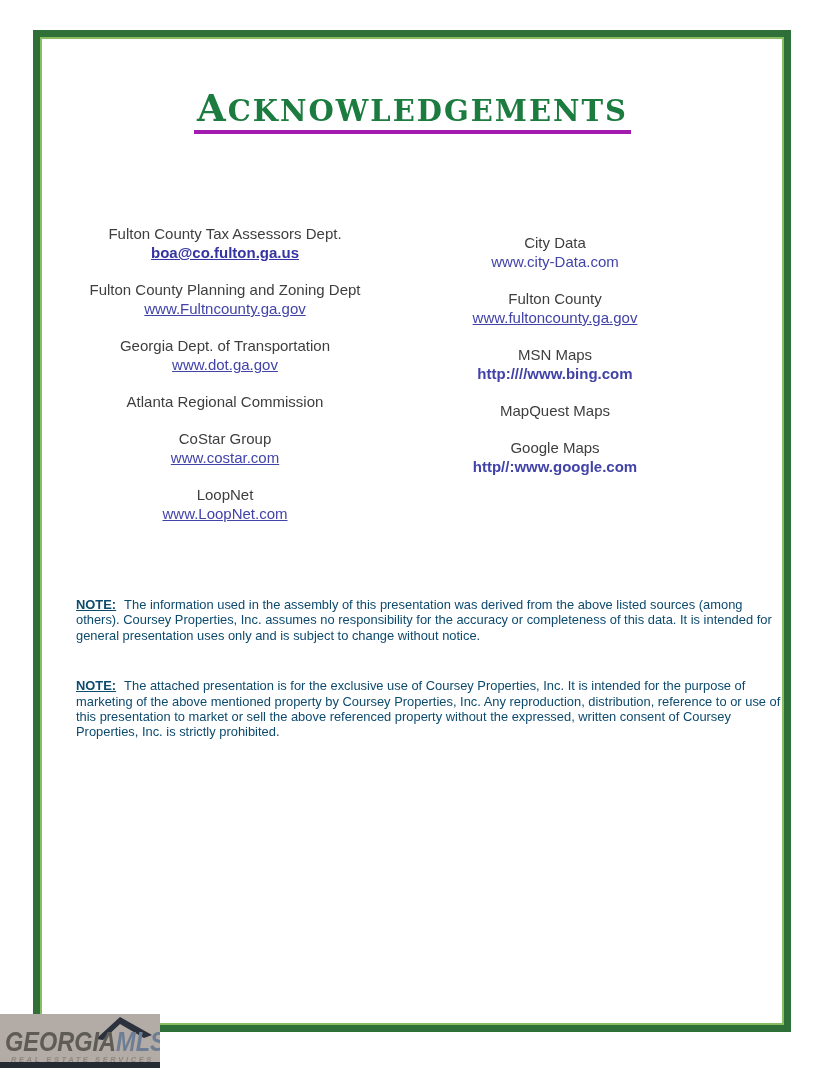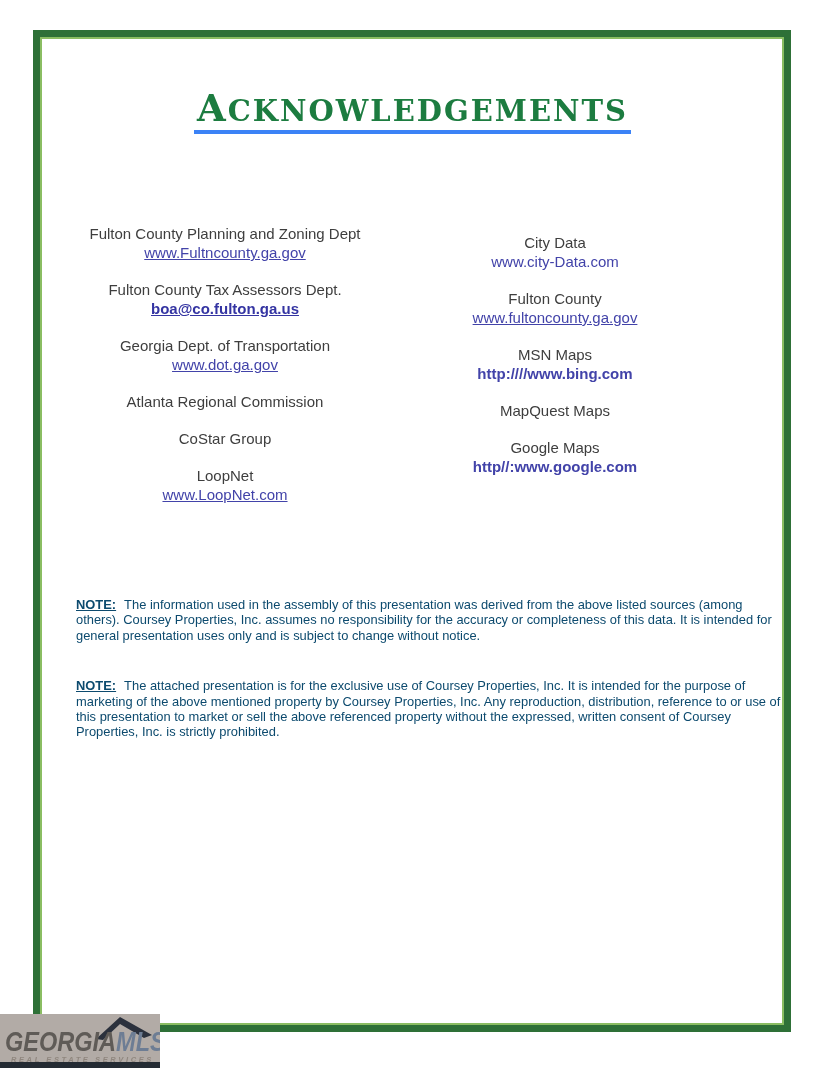--- a/index.html
+++ b/index.html
@@ -24,21 +24,21 @@
   .title-wrap {
     position:absolute; left:0; top:90px; width:825px;
     text-align:center; margin:0;
   }
   .title-inner {
     display:inline-block;
     color:#1c7c40;
     font-family:"DejaVu Serif", serif;
     font-weight:bold;
     letter-spacing:2px;
-    border-bottom:4px solid #3b82f6;
+    border-bottom:4px solid #a21caf;
     padding:0 3px 3px 3px;
     line-height:1;
   }
   .t-initial { font-size:37px; }
   .t-rest { font-size:29px; }
 
   
   .col {
     position:absolute;
     text-align:center;
@@ -115,36 +115,37 @@
 <div class="page">
 
   <div class="border-frame"></div>
 
   <h1 class="title-wrap">
     <span class="title-inner"><span class="t-initial">A</span><span class="t-rest">CKNOWLEDGEMENTS</span></span>
   </h1>
 
   <div class="col col-left">
     <div class="entry">
+      <div class="src-name">Fulton County Tax Assessors Dept.</div>
+      <a class="src-link u bb">boa@co.fulton.ga.us</a>
+    </div>
+    <div class="entry">
       <div class="src-name">Fulton County Planning and Zoning Dept</div>
       <a class="src-link u">www.Fultncounty.ga.gov</a>
-    </div>
-    <div class="entry">
-      <div class="src-name">Fulton County Tax Assessors Dept.</div>
-      <a class="src-link u bb">boa@co.fulton.ga.us</a>
     </div>
     <div class="entry">
       <div class="src-name">Georgia Dept. of Transportation</div>
       <a class="src-link u">www.dot.ga.gov</a>
     </div>
     <div class="entry">
       <div class="src-name">Atlanta Regional Commission</div>
     </div>
     <div class="entry">
       <div class="src-name">CoStar Group</div>
+      <a class="src-link u">www.costar.com</a>
     </div>
     <div class="entry">
       <div class="src-name">LoopNet</div>
       <a class="src-link u">www.LoopNet.com</a>
     </div>
   </div>
 
   <div class="col col-right">
     <div class="entry">
       <div class="src-name">City Data</div>

